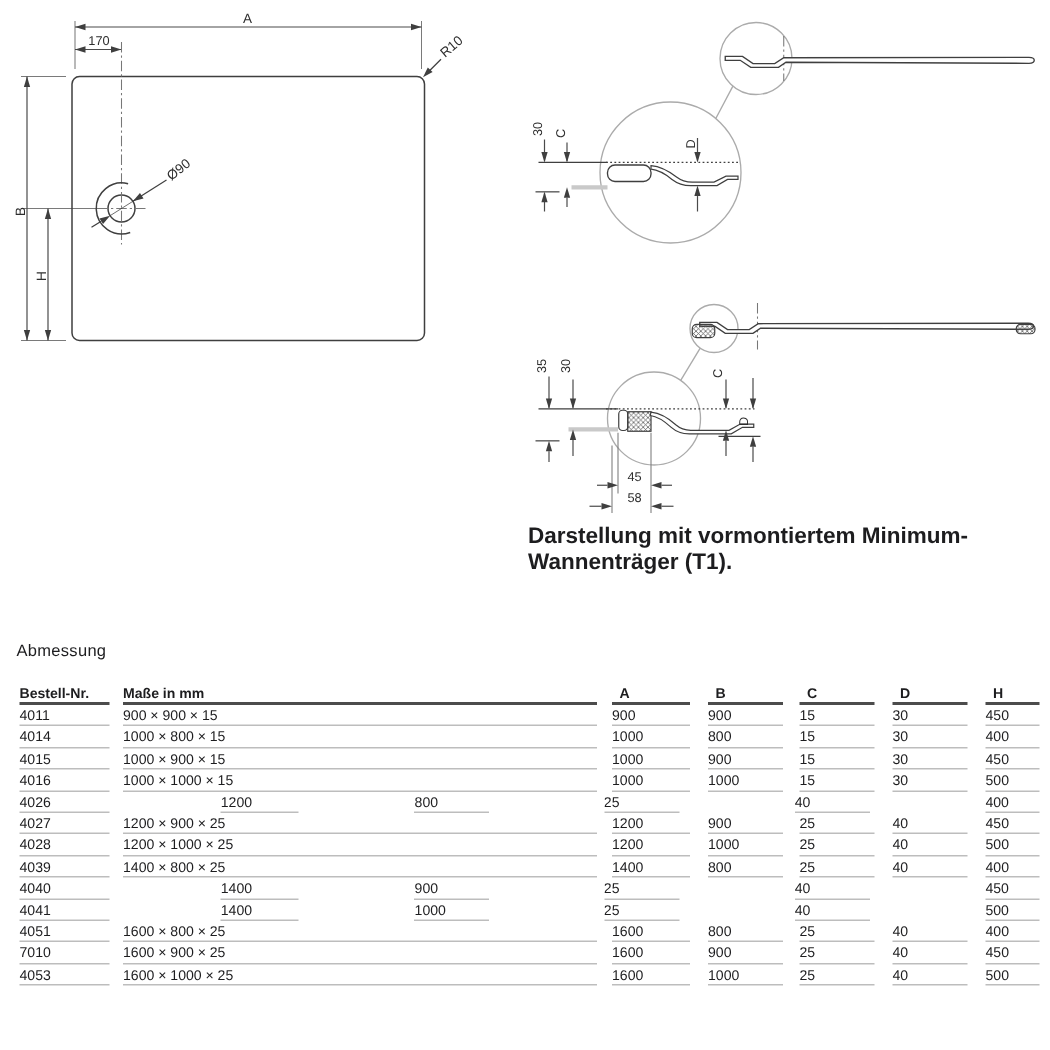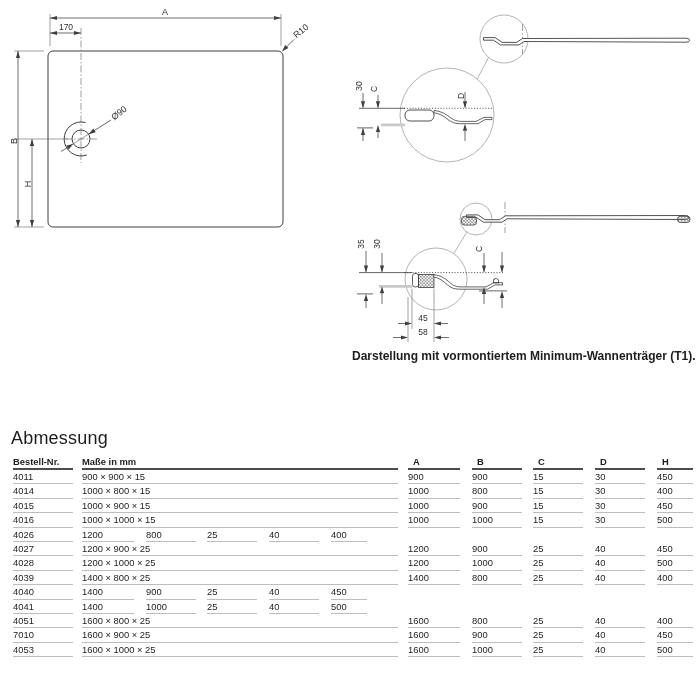--- a/index.html
+++ b/index.html
@@ -16,26 +16,26 @@
   .ext{stroke:#7a7a7a;stroke-width:0.7;fill:none;}
   .detail{stroke:#ababab;stroke-width:0.9;fill:none;}
   .dashdot{stroke:#777;stroke-width:0.7;fill:none;stroke-dasharray:7 2 1.5 2;}
   .dotted{stroke:#3f3f3f;stroke-width:0.8;fill:none;stroke-dasharray:1.2 1.6;}
   .grayband{stroke:#c9c9c9;stroke-width:2.8;fill:none;}
   .arw{fill:#3f3f3f;stroke:none;}
   .lbl{font-size:9px;}
   .lblsm{font-size:8.5px;}
   .white{fill:#ffffff;}
 
-  #title{position:absolute;left:11px;top:428px;font-size:18px;font-weight:500;
+  #title{position:absolute;left:11px;top:428px;font-size:11px;font-weight:500;
     letter-spacing:0.2px;}
-  #caption{position:absolute;left:352px;top:349px;font-size:12px;font-weight:700;}
+  #caption{position:absolute;left:352px;top:349px;font-size:15px;font-weight:700;}
 
   #table{position:absolute;left:13px;top:455px;width:680px;font-size:9.4px;}
-  .trow{display:flex;align-items:stretch;}
+  .trow{display:flex;align-items:stretch;justify-content:space-between;}
   .tc{box-sizing:border-box;height:14.4px;line-height:13.8px;overflow:hidden;
       white-space:nowrap;border-bottom:1px solid #bdbdbd;}
   .thead .tc{height:15px;line-height:13px;border-bottom:2px solid #4c4c4c;font-weight:700;}
   .c1{width:60px;margin-right:9px;}
   .c2{width:316px;margin-right:10px;}
   .c3{width:52px;margin-right:12px;}
   .c4{width:50px;margin-right:11px;}
   .c5{width:50px;margin-right:12px;}
   .c6{width:50px;margin-right:12px;}
   .c7{width:36px;}

